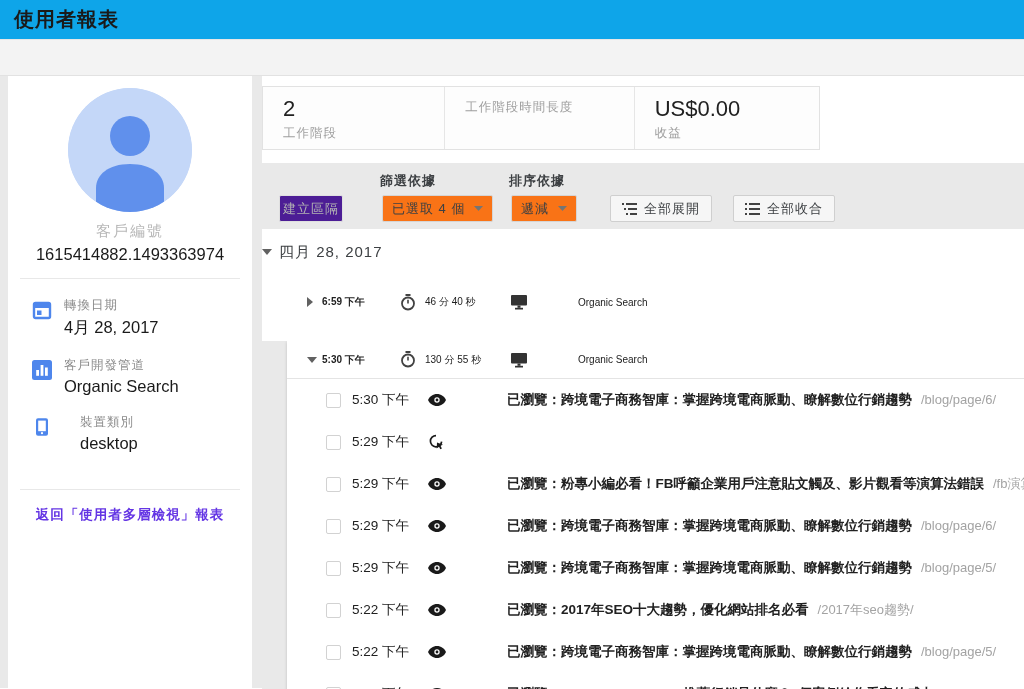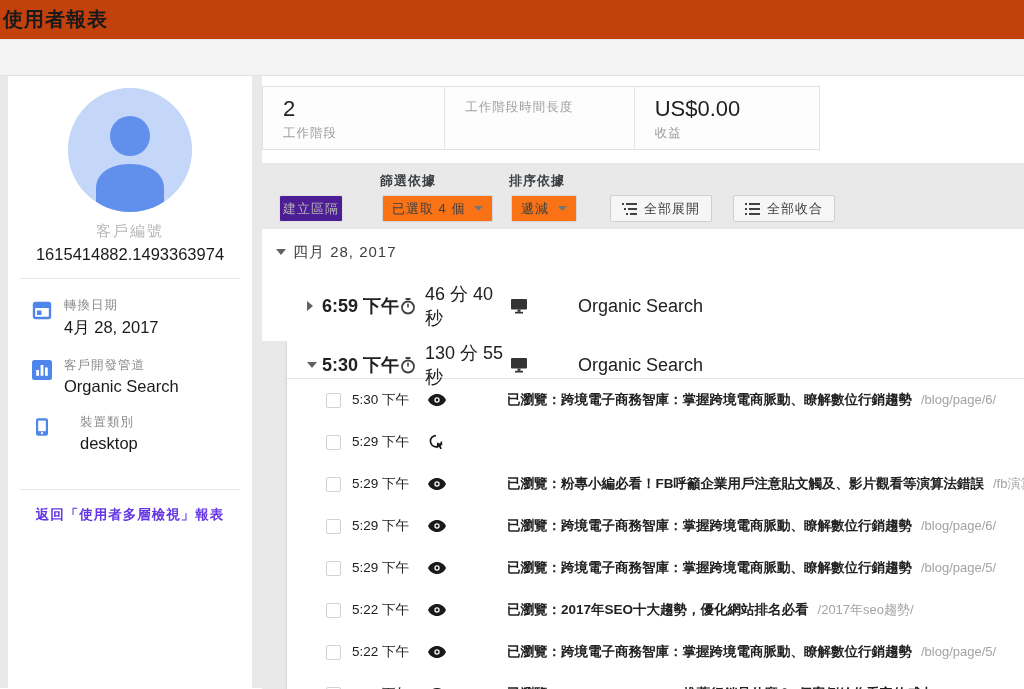--- a/index.html
+++ b/index.html
@@ -1,19 +1,19 @@
 <!DOCTYPE html>
 <html><head>
 <meta charset="utf-8">
 <style>
   * { margin:0; padding:0; box-sizing:border-box; }
   html,body { width:1024px; height:689px; overflow:hidden; background:#fff;
     font-family:"Liberation Sans","DejaVu Sans",sans-serif; color:#212121; }
-  .titlebar { height:40px; padding-left:3px; display:flex; align-items:center;
-    border-bottom:1px solid #e7e7e7; background:#c2410c;font-family:Liberation Mono, monospace; }
+  .titlebar { height:40px; padding-left:14px; display:flex; align-items:center;
+    border-bottom:1px solid #e7e7e7; background:#0ea5e9;font-family:Liberation Mono, monospace; }
   .titlebar h1 { font-size:20px; font-weight:700; color:#1a1a1a; letter-spacing:1px; }
   .subband { height:36px; background:#f3f3f3; border-bottom:1px solid #e2e2e2; }
   .content { display:flex; height:612px; }
   .gutter-l { width:8px; background:#e9e9e9; }
   .gutter-m { width:10px; background:#e9e9e9; }
   
   .sidebar { width:244px; background:#fff; padding-top:12px; flex:none; }
   .avatar { width:124px; height:124px; border-radius:50%; background:#c4d7f8;
     margin:0 auto; overflow:hidden; position:relative; }
   .avatar svg { position:absolute; left:0; top:0; }
@@ -40,24 +40,24 @@
   .tb-label { position:absolute; top:9px; font-size:13px; font-weight:700; color:#3d4043; letter-spacing:1px; }
   .btn { position:absolute; top:32px; height:27px; display:inline-flex; align-items:center;
     font-size:13px; cursor:pointer; border-radius:2px; }
   .btn-disabled { left:17px; width:64px; justify-content:center; background:#4c1d95;
     border:1px solid #e0e0e0; color:#b3b3b3; letter-spacing:1px; cursor:default; }
   .dd { background:#f97316; border:1px solid #d5d5d5; color:#3d4043; padding:0 9px; letter-spacing:1px; }
   .dd .caret { margin-left:9px; }
   .btn-flat { background:#f6f6f6; border:1px solid #cfcfcf; color:#3d4043; padding:0 11px; letter-spacing:1px; }
   .btn-flat svg { margin-right:7px; }
   
-  .date-row { height:46px; display:flex; align-items:center; padding-left:14px; cursor:pointer; }
+  .date-row { height:46px; display:flex; align-items:center; cursor:pointer; }
   .date-row .txt { font-size:15px; color:#3d4043; margin-left:7px; letter-spacing:1px; }
   .sess-grid { display:grid; grid-template-columns:15px 78px 25px 85px 25px auto;
-    align-items:center; font-size:18px; cursor:pointer; }
+    align-items:center; font-size:10px; cursor:pointer; }
   .sess-flat { padding-left:45px; height:40px; margin-top:7px; }
   .sess-time { font-weight:700; color:#212121; }
   .sess-dur { color:#212121; }
   .sess-chan { color:#212121; padding-left:43px; }
   .panel-wrap { margin-top:19px; background:#e9e9e9; padding-left:25px; height:359px; overflow:hidden; }
   .panel { background:#fff; box-shadow:0 1px 3px rgba(0,0,0,.18); min-height:100%; }
   .panel .sess-grid { height:38px; padding-left:20px; border-bottom:1px solid #e4e4e4; }
   .ev-row { display:grid; grid-template-columns:26px 76px 47px auto; align-items:center;
     height:42px; padding-left:39px; font-size:13.5px; white-space:nowrap; }
   .cb { width:15px; height:15px; border:1px solid #d2d2d2; border-radius:2px; background:#fff; cursor:pointer; }

